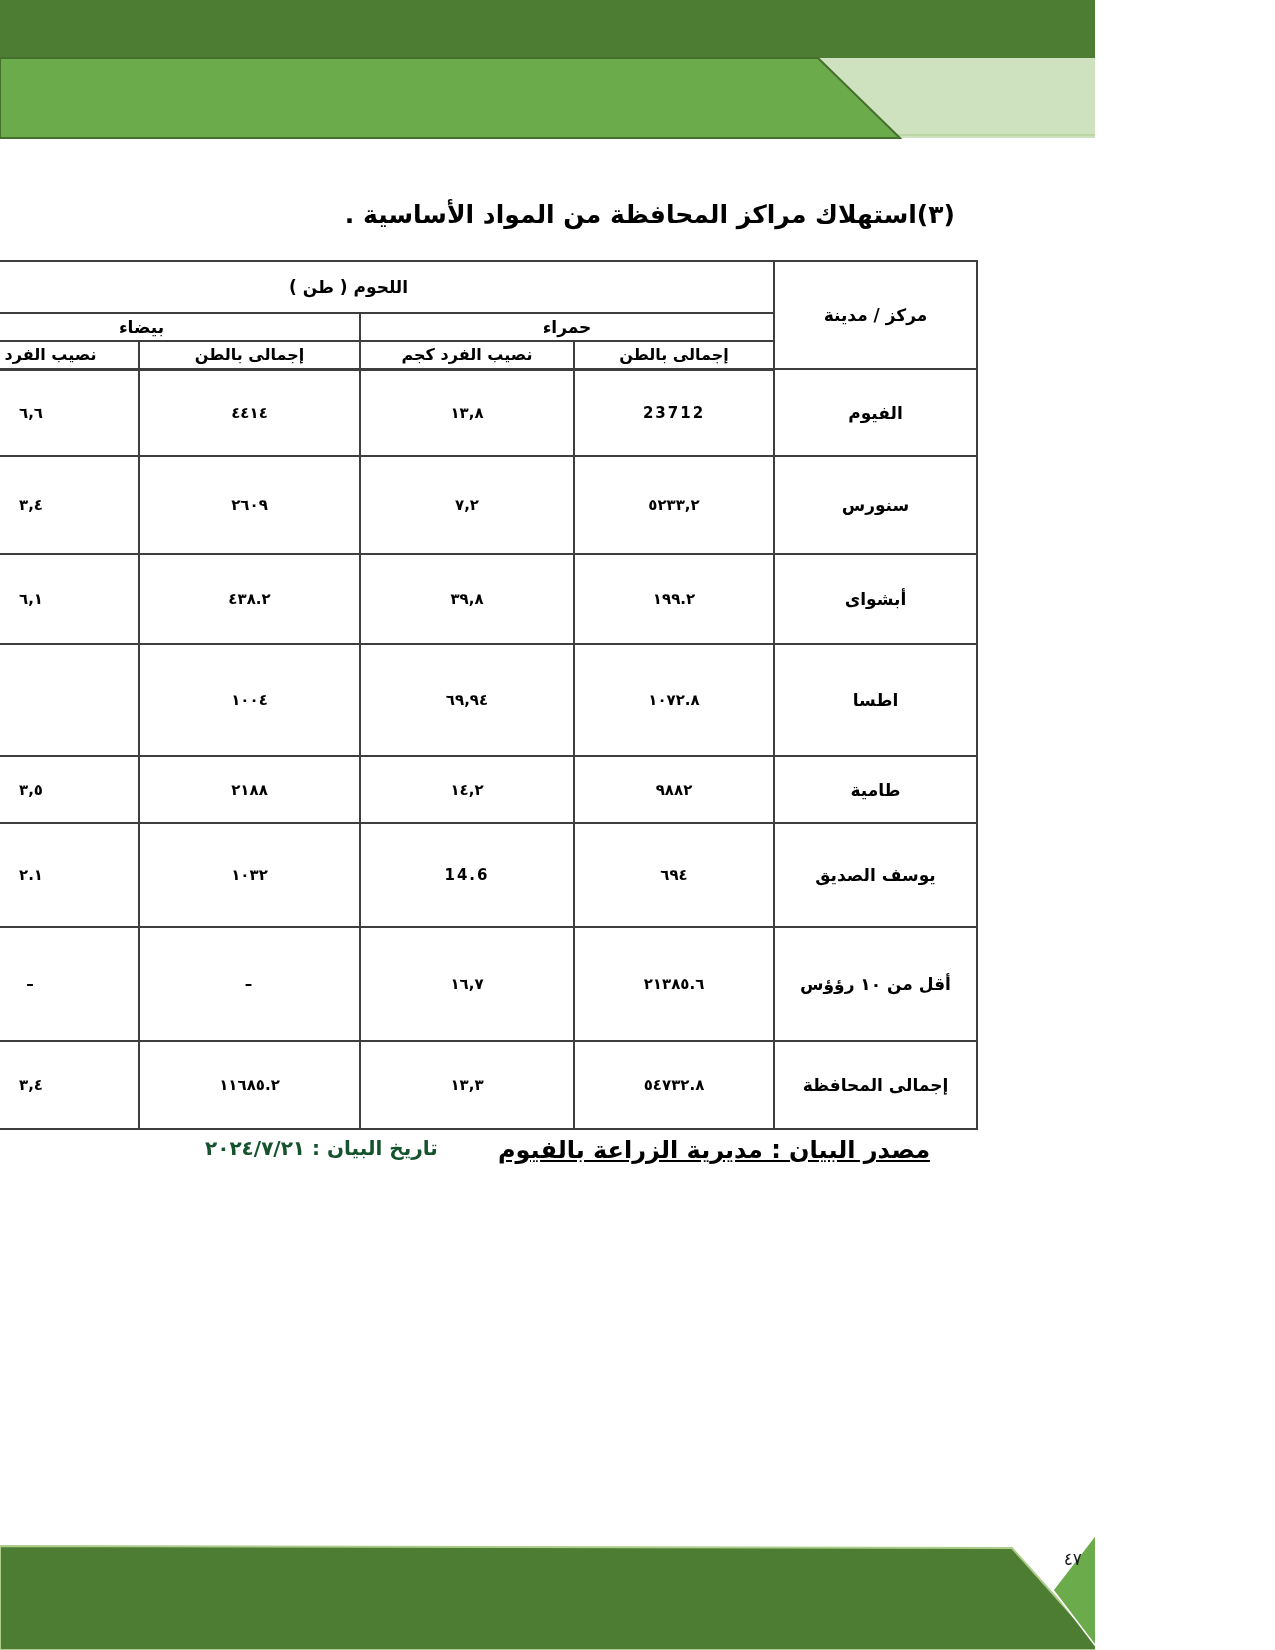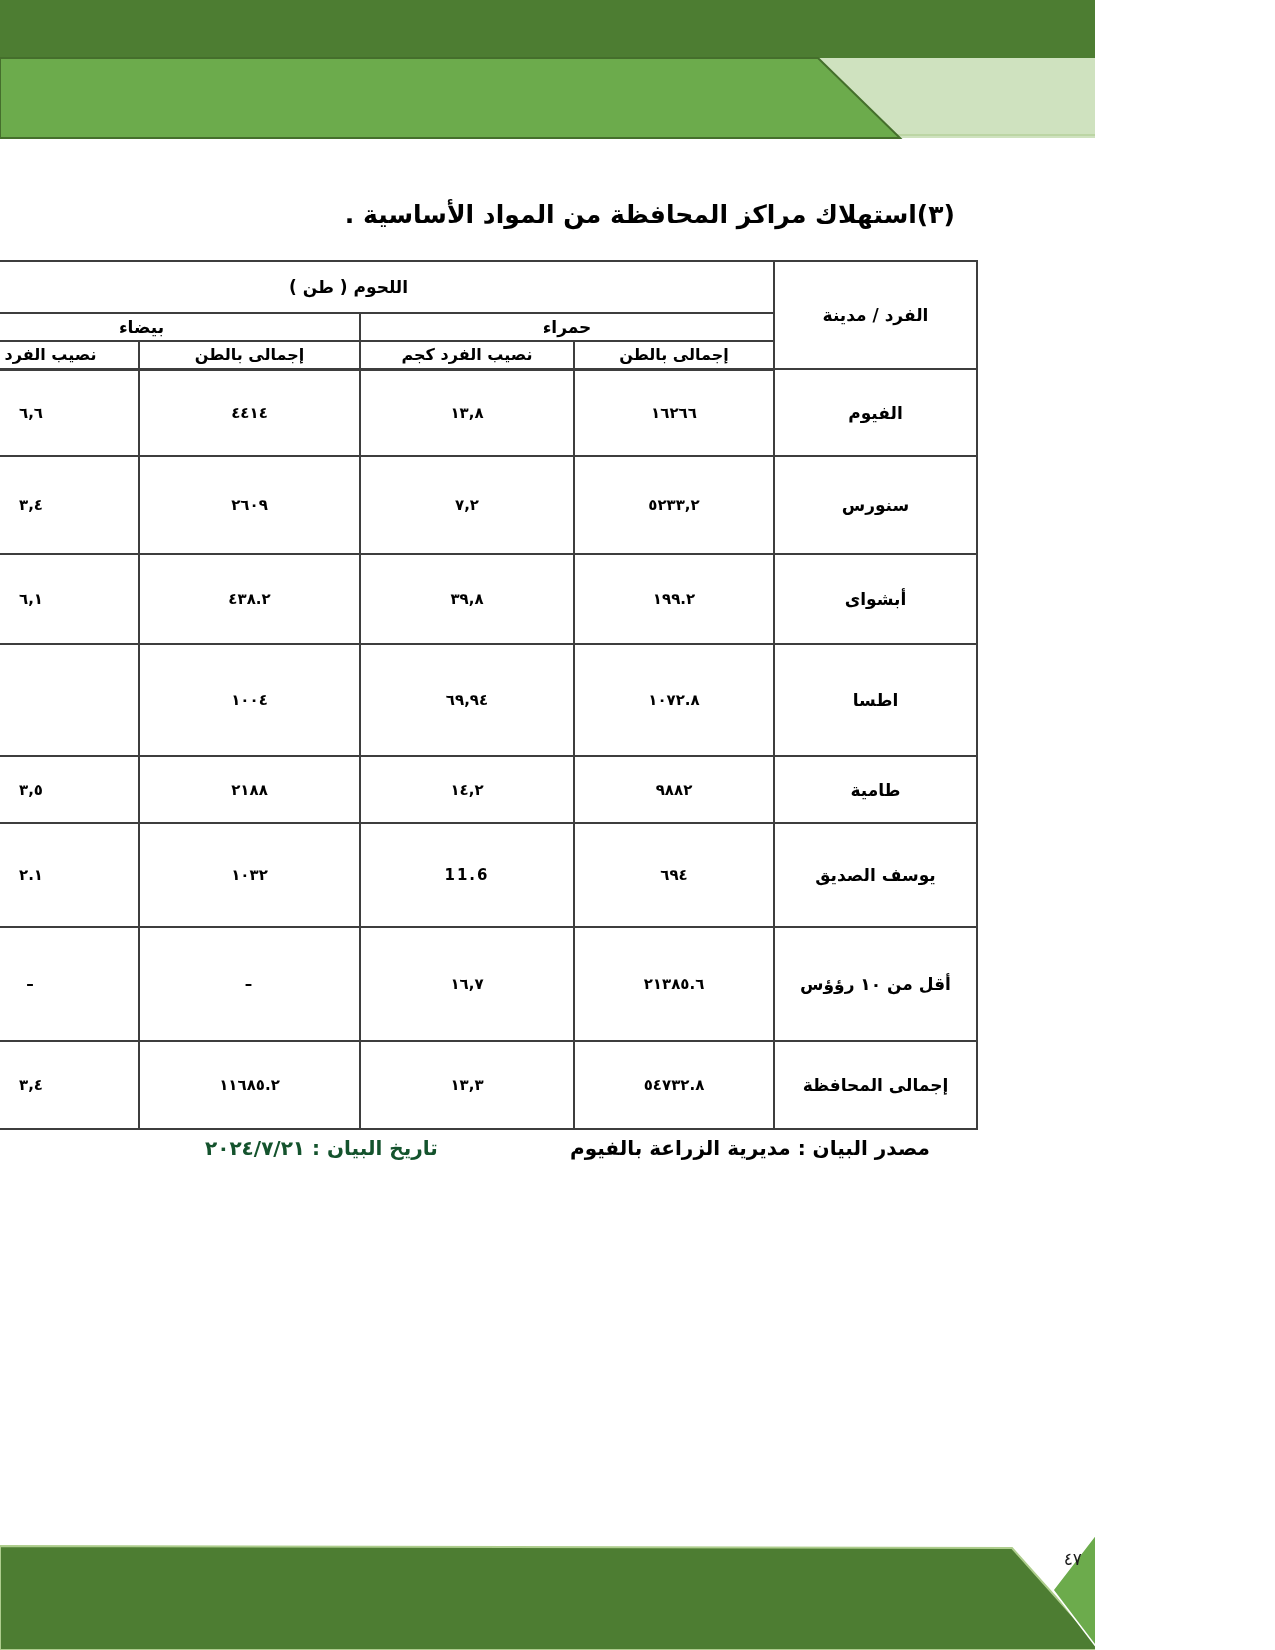--- a/index.html
+++ b/index.html
@@ -41,21 +41,21 @@
     overflow:hidden;
   }
   td.hdr{font-size:17px;}
   td.city-hdr{vertical-align:top;padding-top:15px;font-size:17px;}
   tr.h3 td{border-bottom:3px solid #3e3e3e;font-size:16px;}
   td.city{font-size:17px;}
   td.num{font-size:15px;letter-spacing:2px;}
   
   .src-line{
     position:absolute;top:1136px;right:165px;
-    font-size:20px;font-weight:bold;color:#000;direction:rtl;white-space:nowrap;
+    font-size:24px;font-weight:bold;color:#000;direction:rtl;white-space:nowrap;text-decoration:underline;
   }
   .date-line{
     position:absolute;top:1136px;left:205px;
     font-size:20px;font-weight:bold;color:#14532d;direction:rtl;white-space:nowrap;
   }
 </style>
 </head>
 <body>
 
 <div id="page">
@@ -73,37 +73,37 @@
     <table class="main">
       <colgroup>
         <col style="width:203px">
           <col style="width:200px">
           <col style="width:214px">
           <col style="width:221px">
           <col style="width:216px">
       </colgroup>
       <tbody>
         <tr class="h1" style="height:52px">
-          <td rowspan="3" class="city-hdr">الفرد / مدينة</td>
+          <td rowspan="3" class="city-hdr">مركز / مدينة</td>
           <td colspan="4" class="hdr">اللحوم ( طن )</td>
         </tr>
         <tr class="h2" style="height:28px">
           <td colspan="2" class="hdr">حمراء</td>
           <td colspan="2" class="hdr">بيضاء</td>
         </tr>
         <tr class="h3" style="height:28px">
           <td>إجمالى بالطن</td>
           <td>نصيب الفرد كجم</td>
           <td>إجمالى بالطن</td>
           <td>نصيب الفرد كجم</td>
         </tr>
 
         <tr style="height:87px">
           <td class="city">الفيوم</td>
-          <td class="num">١٦٢٦٦</td>
+          <td class="num">23712</td>
           <td class="num">١٣,٨</td>
           <td class="num">٤٤١٤</td>
           <td class="num">٦,٦</td>
         </tr>
         <tr style="height:98px">
           <td class="city">سنورس</td>
           <td class="num">٥٢٣٣,٢</td>
           <td class="num">٧,٢</td>
           <td class="num">٢٦٠٩</td>
           <td class="num">٣,٤</td>
@@ -125,21 +125,21 @@
         <tr style="height:67px">
           <td class="city">طامية</td>
           <td class="num">٩٨٨٢</td>
           <td class="num">١٤,٢</td>
           <td class="num">٢١٨٨</td>
           <td class="num">٣,٥</td>
         </tr>
         <tr style="height:104px">
           <td class="city">يوسف الصديق</td>
           <td class="num">٦٩٤</td>
-          <td class="num">11.6</td>
+          <td class="num">14.6</td>
           <td class="num">١٠٣٢</td>
           <td class="num">٢.١</td>
         </tr>
         <tr style="height:114px">
           <td class="city">أقل من ١٠ رؤؤس</td>
           <td class="num">٢١٣٨٥.٦</td>
           <td class="num">١٦,٧</td>
           <td class="num">–</td>
           <td class="num">–</td>
         </tr>

